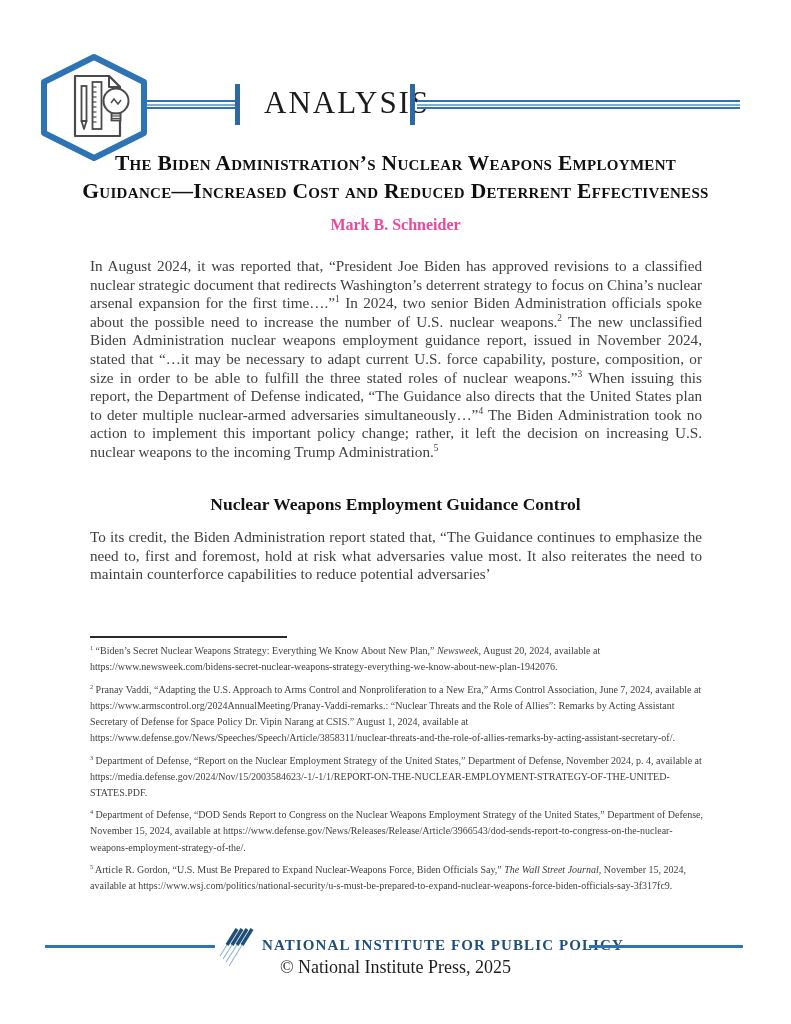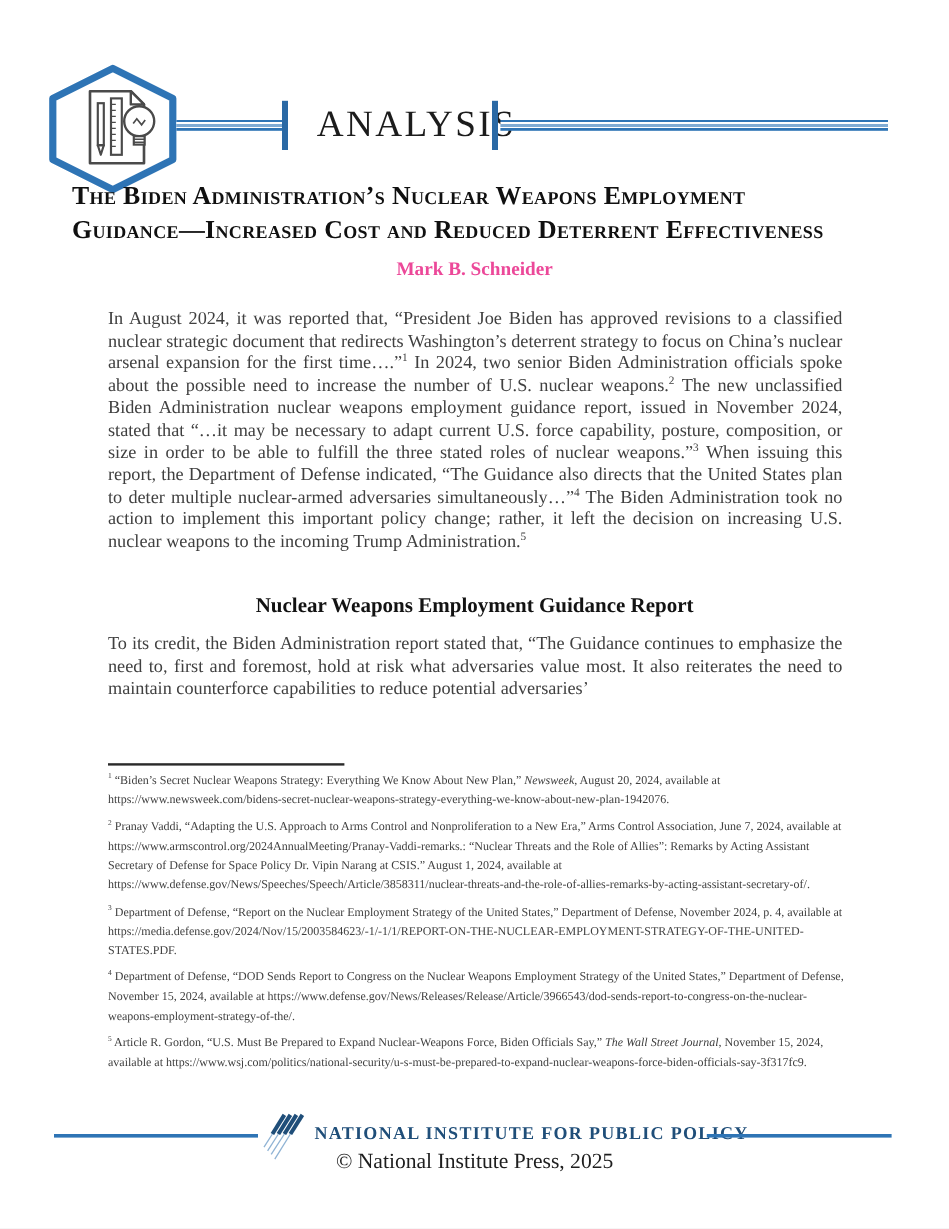--- a/index.html
+++ b/index.html
@@ -24,21 +24,21 @@
   .line-right { left:417px; top:100px; width:323px; }
   .vbar { position:absolute; top:84px; width:5px; height:41px; background:#2a69a5; }
   .vbar-left  { left:235px; }
   .vbar-right { left:410px; }
   .banner-title {
     position:absolute; left:240px; top:85px; width:168px; text-align:center;
     font-size:31px; letter-spacing:2px; color:#1c1c1c; font-weight:normal;padding-left:24px;
   }
   
   .doc-title {
-    position:absolute; left:60px; top:149px; width:671px; 
+    position:absolute; left:60px; top:149px; width:671px; text-align:center;
     font-weight:bold; font-variant:small-caps; font-size:21.5px; line-height:28px;
     color:#101010; letter-spacing:0.3px;
   }
   .author {
     position:absolute; left:0; top:216px; width:791px; text-align:center;
     font-weight:bold; font-size:16px; color:#ec4899;
   }
   
   .body-para {
     position:absolute; left:90px; width:612px; font-size:15.2px;
@@ -118,21 +118,21 @@
 
   <div class="doc-title">
     <div>The Biden Administration’s Nuclear Weapons Employment</div>
     <div>Guidance—Increased Cost and Reduced Deterrent Effectiveness</div>
   </div>
   <div class="author">Mark B. Schneider</div>
 
   <p class="body-para para-1"><span>In August 2024, it was reported that, “President Joe Biden has approved revisions to a classified nuclear strategic document that redirects Washington’s deterrent strategy to focus on China’s nuclear arsenal expansion for the first time….”</span><sup>1</sup><span> In 2024, two senior Biden Administration officials spoke about the possible need to increase the number of U.S. nuclear weapons.</span><sup>2</sup><span> The new unclassified Biden Administration nuclear weapons employment guidance report, issued in November 2024, stated that “…it may be necessary to adapt current U.S. force capability, posture, composition, or size in order to be able to fulfill the three stated roles of nuclear weapons.”</span><sup>3</sup><span> When issuing this report, the Department of Defense indicated, “The Guidance also directs that the United States plan to deter multiple nuclear-armed adversaries simultaneously…”</span><sup>4</sup><span> The Biden Administration took no action to implement this important policy change; rather, it left the decision on increasing U.S. nuclear weapons to the incoming Trump Administration.</span><sup>5</sup></p>
 
   <div class="section-heading">
-    <div>Nuclear Weapons Employment Guidance Report</div>
+    <div>Nuclear Weapons Employment Guidance Control</div>
   </div>
 
   <p class="body-para para-2"><span>To its credit, the Biden Administration report stated that, “The Guidance continues to emphasize the need to, first and foremost, hold at risk what adversaries value most. It also reiterates the need to maintain counterforce capabilities to reduce potential adversaries’</span></p>
 
   <div class="fn-separator"></div>
   <div class="footnotes">
     <div class="footnote"><sup>1</sup><span> “Biden’s Secret Nuclear Weapons Strategy: Everything We Know About New Plan,” </span><i>Newsweek</i><span>, August 20, 2024, available at https://www.newsweek.com/bidens-secret-nuclear-weapons-strategy-everything-we-know-about-new-plan-1942076.</span></div>
     <div class="footnote"><sup>2</sup><span> Pranay Vaddi, “Adapting the U.S. Approach to Arms Control and Nonproliferation to a New Era,” Arms Control Association, June 7, 2024, available at https://www.armscontrol.org/2024AnnualMeeting/Pranay-Vaddi-remarks.: “Nuclear Threats and the Role of Allies”: Remarks by Acting Assistant Secretary of Defense for Space Policy Dr. Vipin Narang at CSIS.” August 1, 2024, available at https://www.defense.gov/News/Speeches/Speech/Article/3858311/nuclear-threats-and-the-role-of-allies-remarks-by-acting-assistant-secretary-of/.</span></div>
     <div class="footnote"><sup>3</sup><span> Department of Defense, “Report on the Nuclear Employment Strategy of the United States,” Department of Defense, November 2024, p. 4, available at https://media.defense.gov/2024/Nov/15/2003584623/-1/-1/1/REPORT-ON-THE-NUCLEAR-EMPLOYMENT-STRATEGY-OF-THE-UNITED-STATES.PDF.</span></div>
     <div class="footnote"><sup>4</sup><span> Department of Defense, “DOD Sends Report to Congress on the Nuclear Weapons Employment Strategy of the United States,” Department of Defense, November 15, 2024, available at https://www.defense.gov/News/Releases/Release/Article/3966543/dod-sends-report-to-congress-on-the-nuclear-weapons-employment-strategy-of-the/.</span></div>

